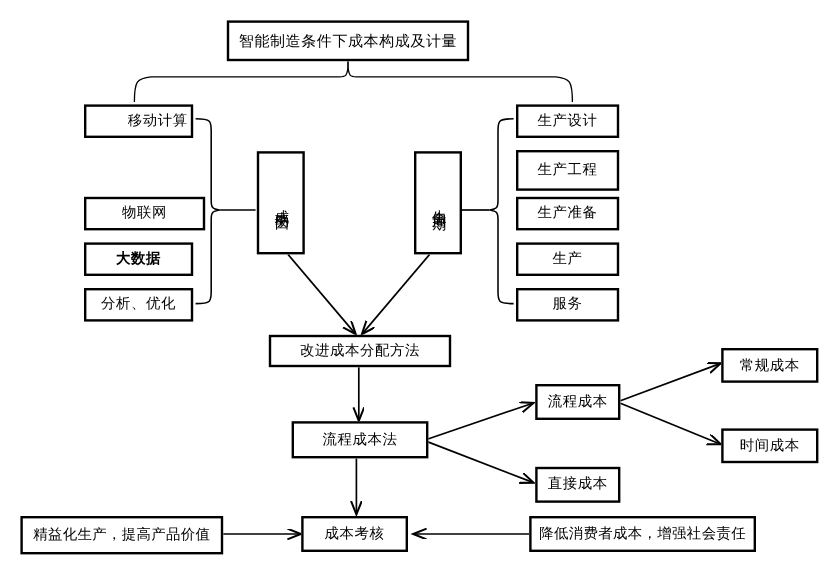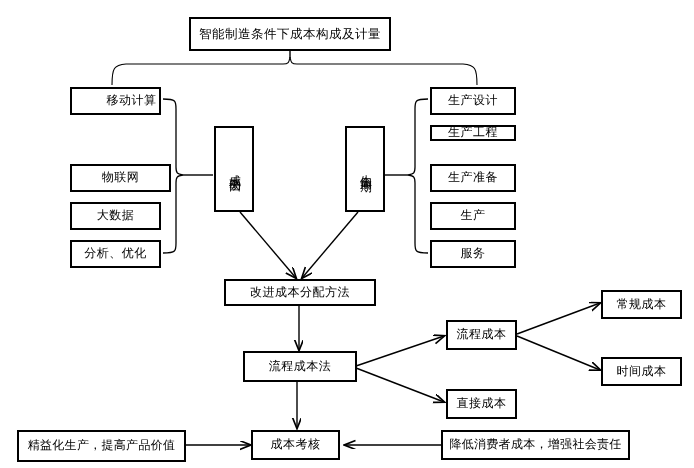--- a/index.html
+++ b/index.html
@@ -108,25 +108,25 @@
 
     <line class="conn" x1="186" y1="445" x2="250" y2="445" marker-end="url(#arrow)"></line>
 
     <line class="conn" x1="441" y1="445" x2="345" y2="445" marker-end="url(#arrow)"></line>
   </svg>
 
   <div class="node title" style="left:189px; top:17px; width:202px; height:34px;">智能制造条件下成本构成及计量</div>
 
   <div class="node" style="left:70px; top:87px; width:91px; height:28px;padding-left:32px;">移动计算</div>
   <div class="node" style="left:70px; top:164px; width:101px; height:28px;">物联网</div>
-  <div class="node" style="left:70px; top:202px; width:91px; height:28px;">大数据</div>
+  <div class="node" style="left:70px; top:202px; width:91px; height:28px;font-weight:bold;">大数据</div>
   <div class="node" style="left:70px; top:240px; width:91px; height:28px;">分析、优化</div>
 
   <div class="node" style="left:430px; top:87px; width:86px; height:28px;">生产设计</div>
-  <div class="node" style="left:430px; top:125px; width:86px; height:16px;">生产工程</div>
+  <div class="node" style="left:430px; top:125px; width:86px; height:34px;">生产工程</div>
   <div class="node" style="left:430px; top:164px; width:86px; height:28px;">生产准备</div>
   <div class="node" style="left:430px; top:202px; width:86px; height:28px;">生产</div>
   <div class="node" style="left:430px; top:240px; width:86px; height:28px;">服务</div>
 
   <div class="node vertical" style="left:214px; top:126px; width:40px; height:86px;">成本动因</div>
   <div class="node vertical" style="left:345px; top:126px; width:40px; height:86px;">生命周期</div>
 
   <div class="node" style="left:224px; top:279px; width:152px; height:27px;">改进成本分配方法</div>
   <div class="node" style="left:243px; top:351px; width:114px; height:31px;">流程成本法</div>
 

